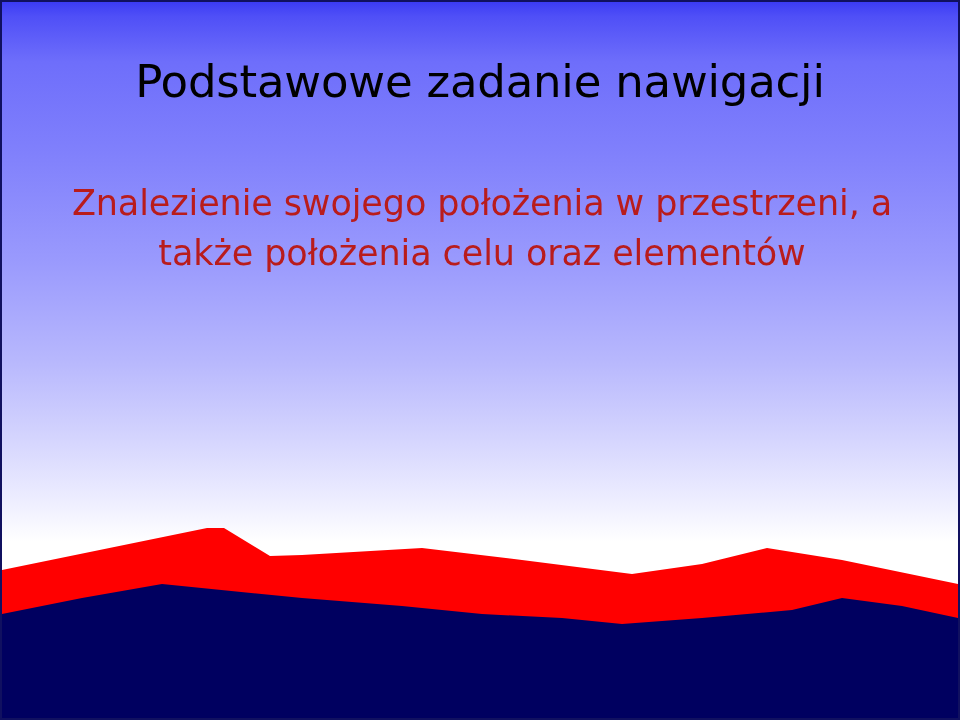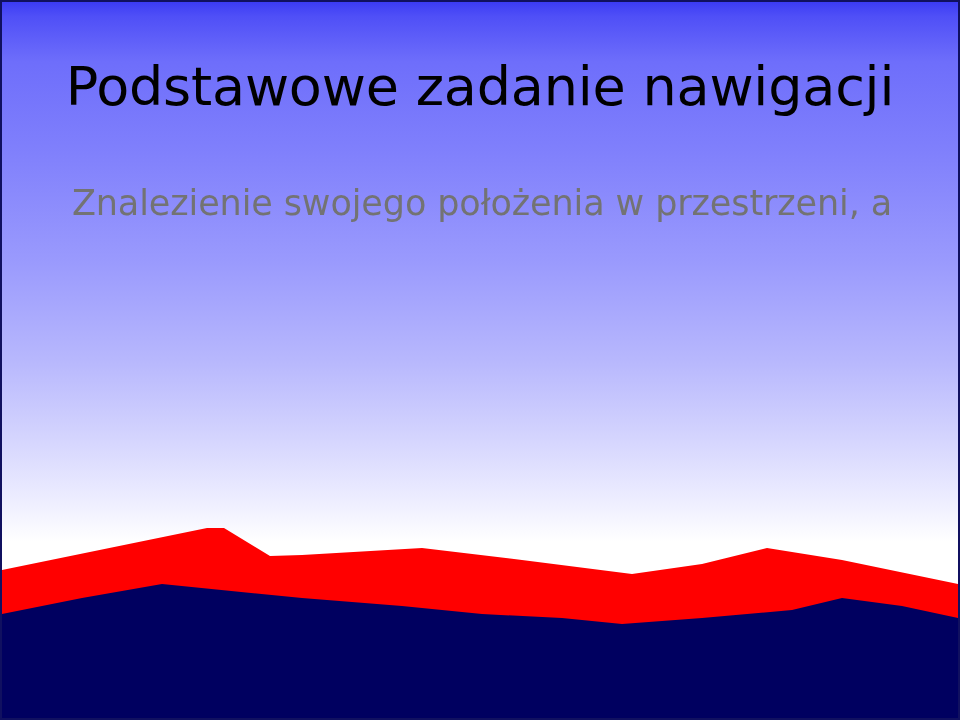--- a/index.html
+++ b/index.html
@@ -54,38 +54,38 @@
     inset: 0;
     z-index: 5;
   }
 
   #title {
     position: absolute;
     top: 56px;
     left: 0;
     width: 100%;
     text-align: center;
-    font-size: 54px;
+    font-size: 45px;
     line-height: 1.08;
     font-weight: 400;
     color: #000000;
     letter-spacing: -0.2px;
     white-space: nowrap;
   }
 
   #body-text {
     position: absolute;
     top: 176px;
     left: 38px;
     width: 884px;
     text-align: center;
     font-size: 35px;
     line-height: 50px;
     font-weight: 400;
-    color: #737373;
+    color: #b91c1c;
     letter-spacing: -0.1px;
   }
 
   #body-text .line {
     display: block;
     white-space: nowrap;
   }
 </style>
 </head>
 <body>
@@ -98,16 +98,17 @@
     <polygon id="red-ridge" fill="#ff0000" points="0,72 205,30 222,30 268,58 300,57 420,50 520,62 630,76 700,66 765,50 840,62 956,86 956,220 0,220"></polygon>
     <polygon id="navy-ridge" fill="#000060" points="0,116 80,100 160,86 300,100 400,108 480,116 560,120 620,126 700,120 790,112 840,100 900,108 956,120 956,220 0,220"></polygon>
   </svg>
 
   <div id="text-layer">
 
     <h1 id="title">Podstawowe zadanie nawigacji</h1>
 
     <div id="body-text">
       <span class="line">Znalezienie swojego położenia w przestrzeni, a</span>
+      <span class="line">także położenia celu oraz elementów</span>
     </div>
 
   </div>
 </div>
 
 </body></html>

